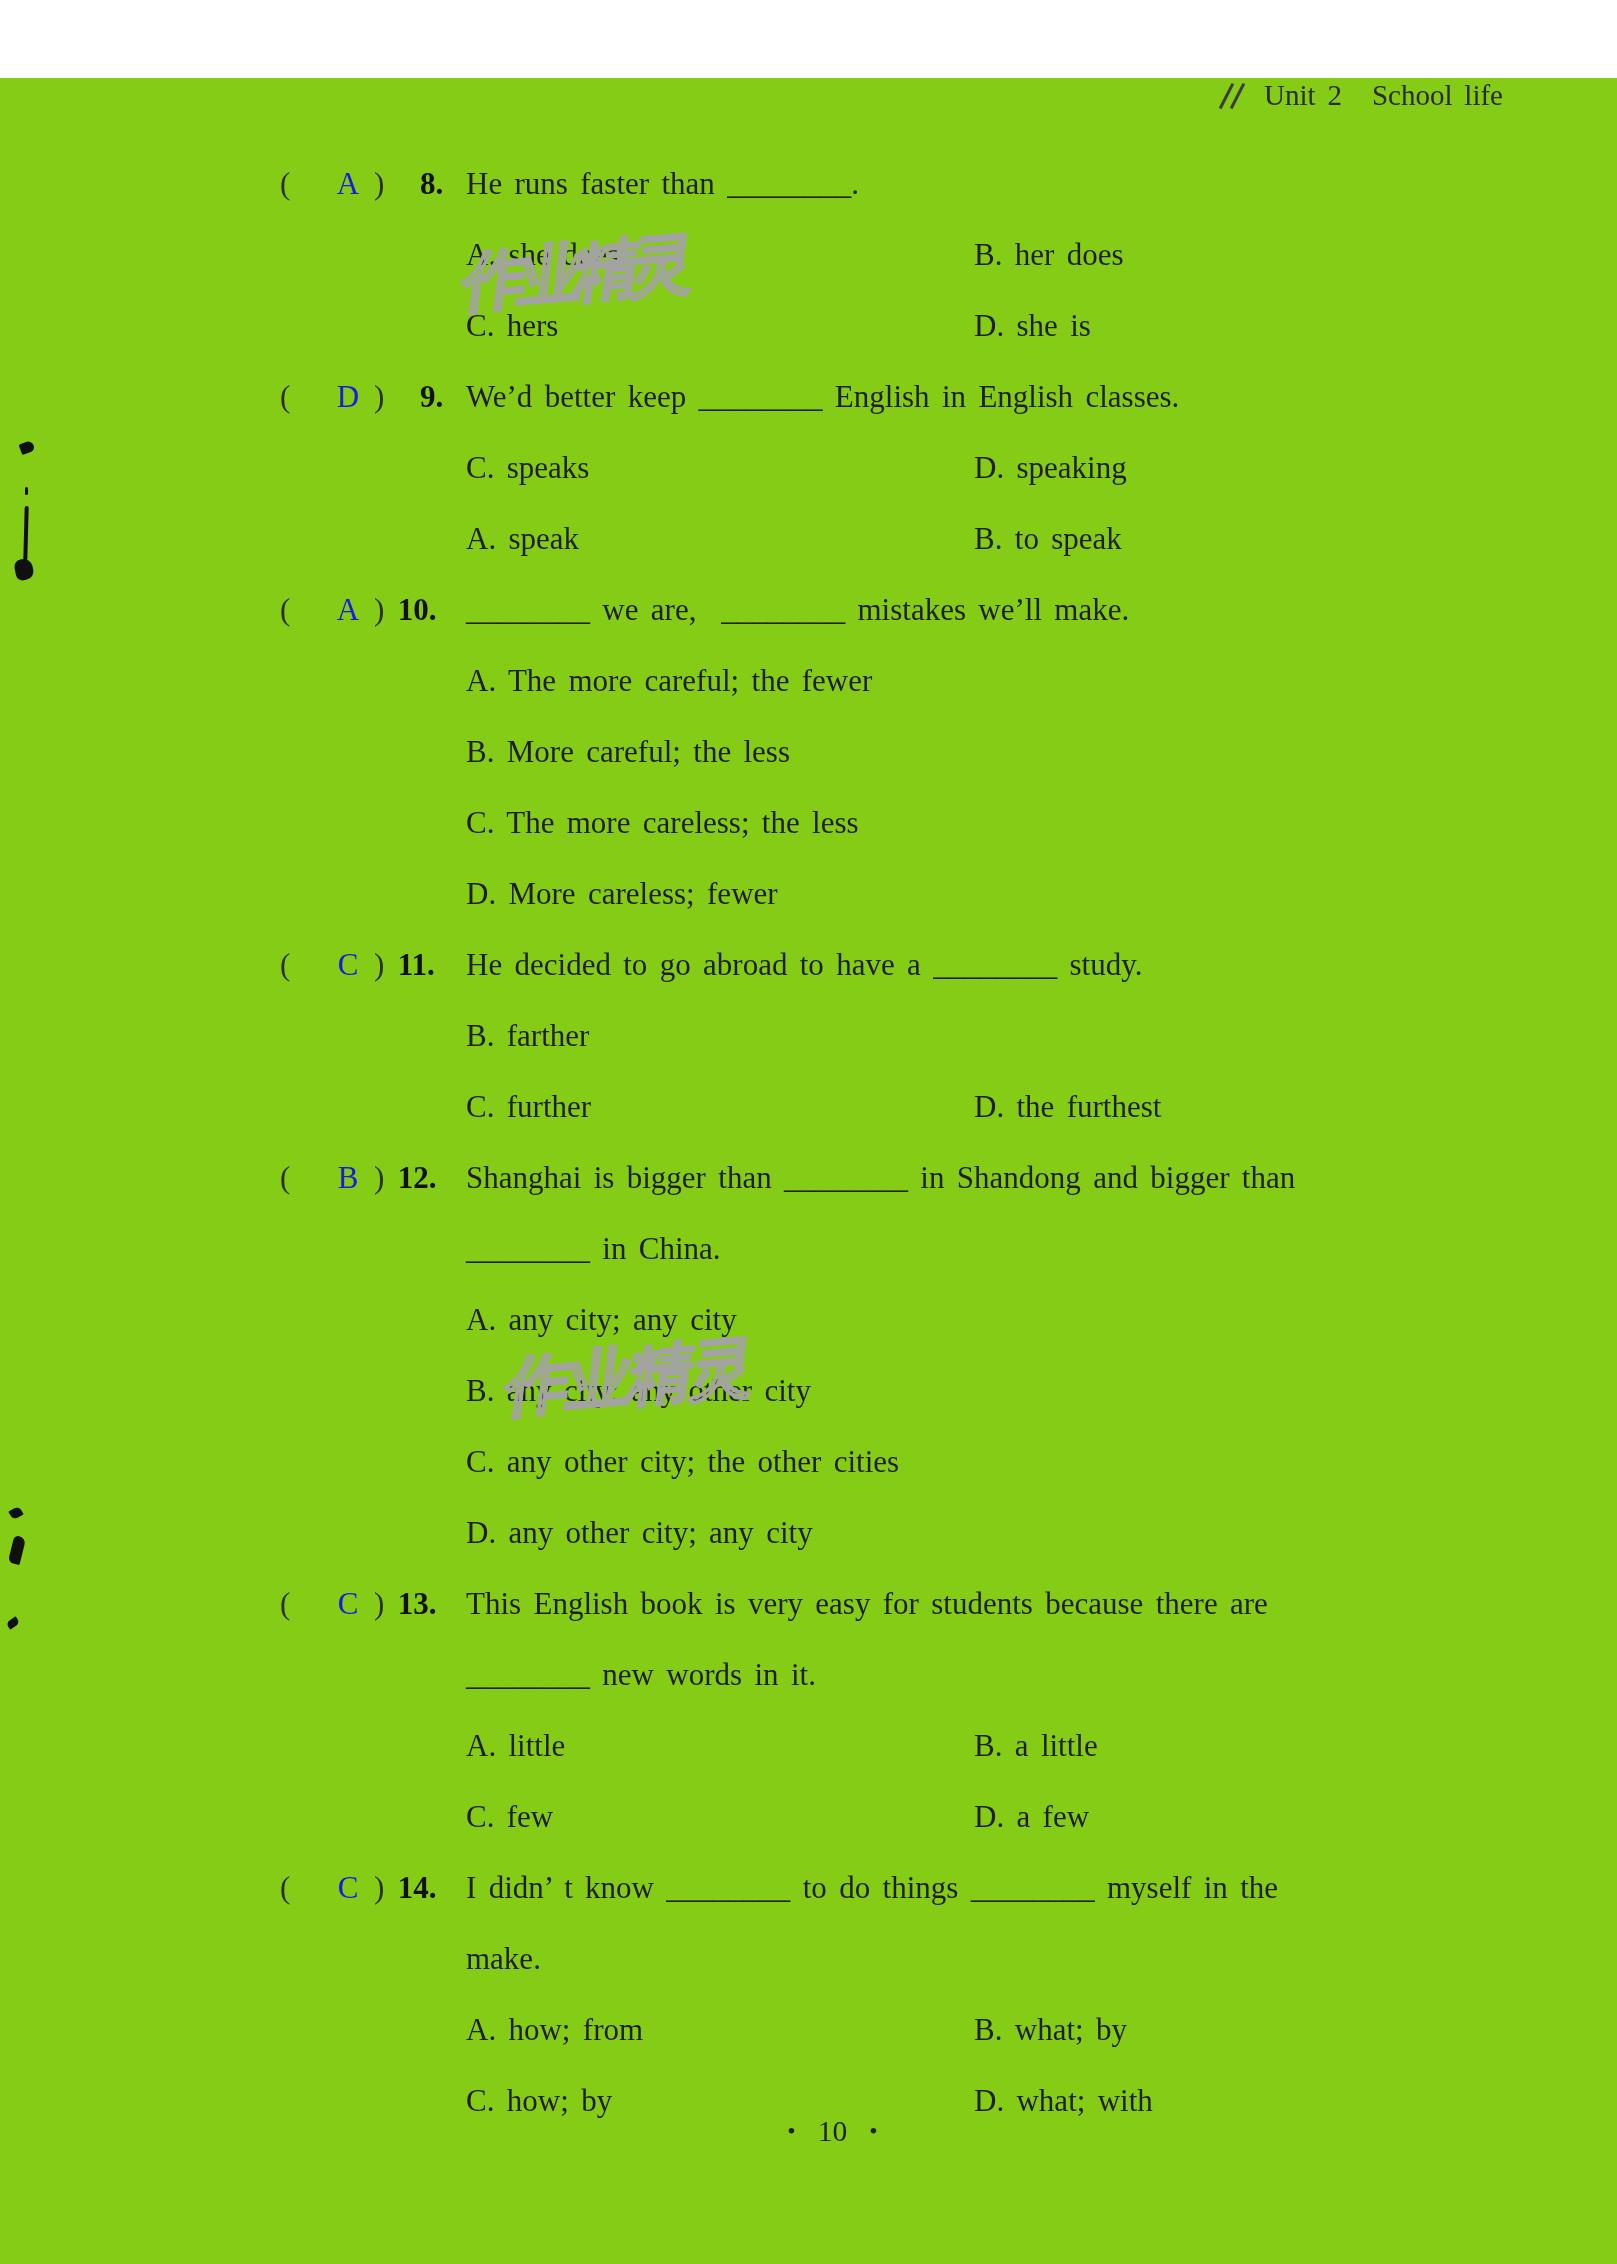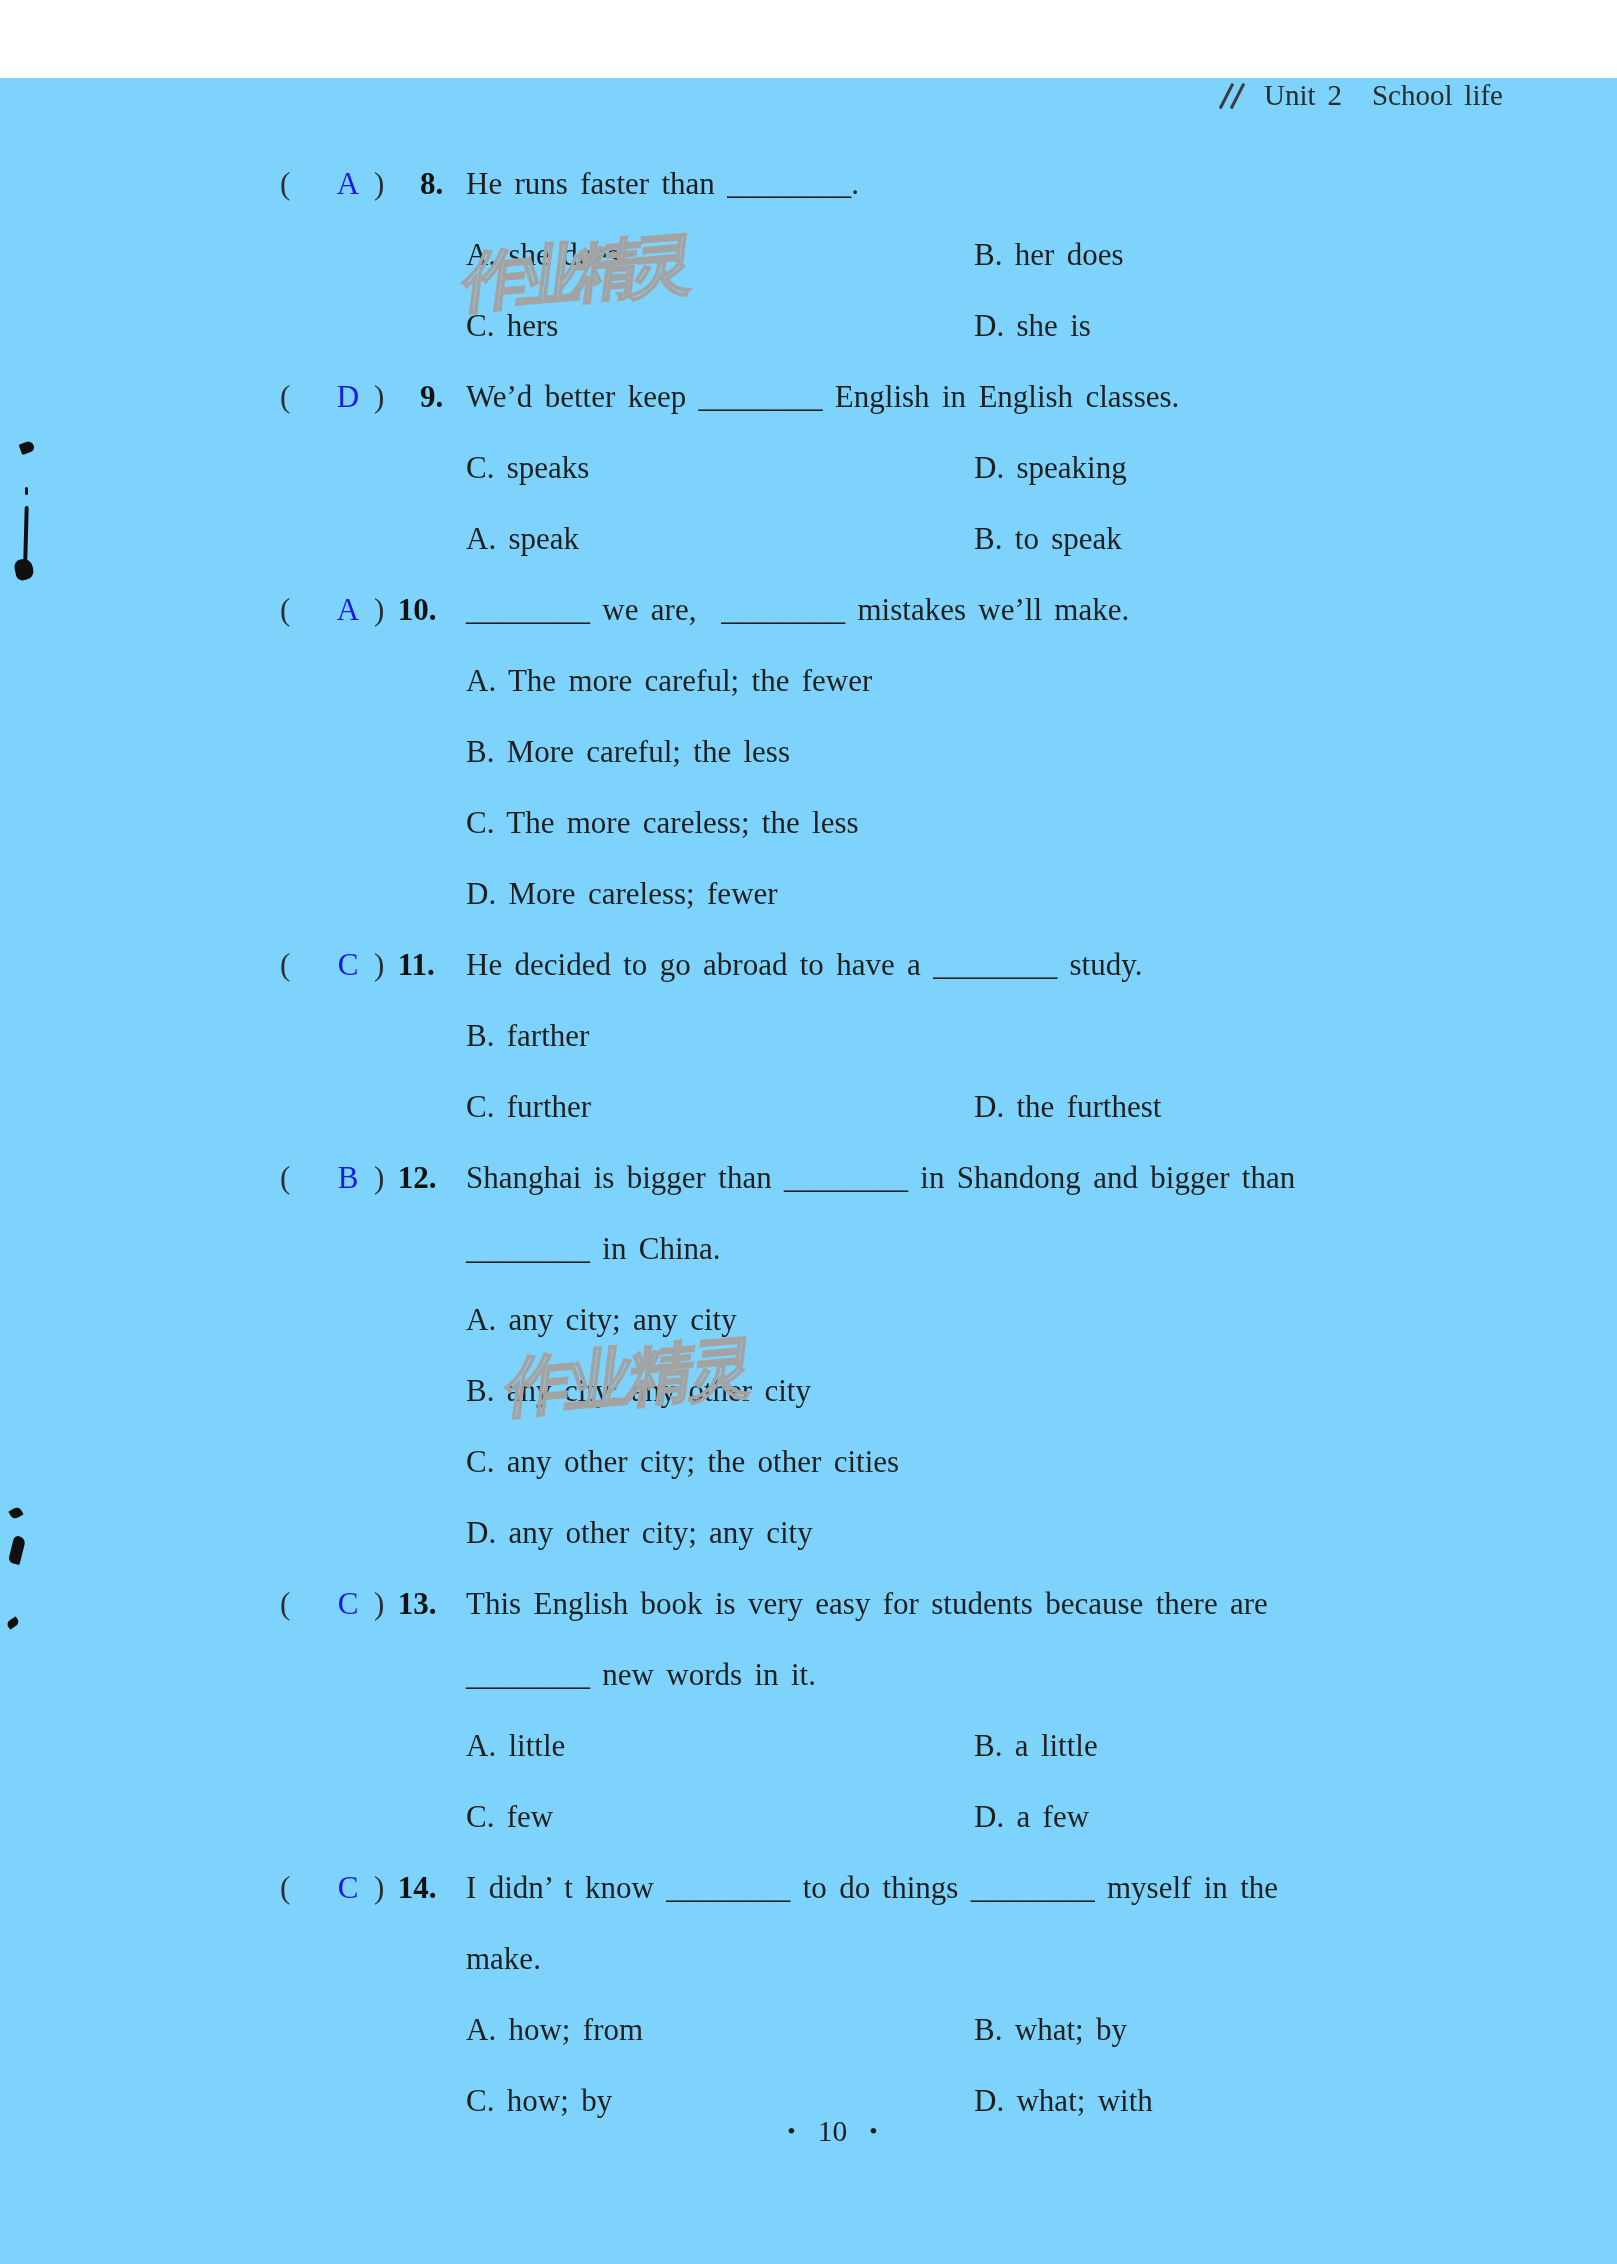--- a/index.html
+++ b/index.html
@@ -1,18 +1,18 @@
 <!DOCTYPE html>
 <html style="font-size:14.8px"><head>
 <meta charset="utf-8">
 <style>
   html,body{margin:0;padding:0;background:#ffffff;}
   .page{
     position:relative;width:1618px;height:2265px;overflow:hidden;
-    background:#7dd3fc;
+    background:#84cc16;
     font-family:"Liberation Serif","DejaVu Serif",serif;
     color:#1f1f1f;font-size:31px;word-spacing:4.6px;
   }
   .topstrip{position:absolute;top:0;left:0;width:100%;height:78px;background:#ffffff;}
   
   .header{position:absolute;top:79px;left:1220px;display:flex;align-items:center;font-size:29px;color:#2b2b2b;white-space:pre;}
   .dslash{width:24px;height:33px;position:relative;display:inline-block;margin-right:20px;}
   .dslash i{position:absolute;top:2.8px;width:2.8px;height:28px;background:#3c3c3c;transform:rotate(27deg);}
   .dslash i.s1{left:4.6px;}
   .dslash i.s2{left:15.7px;}

